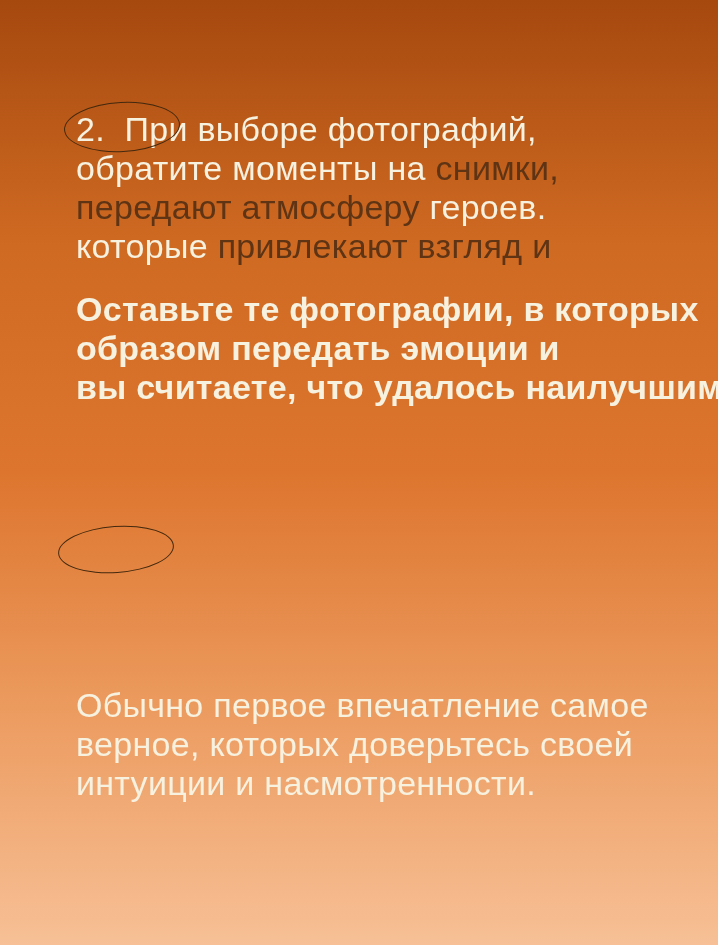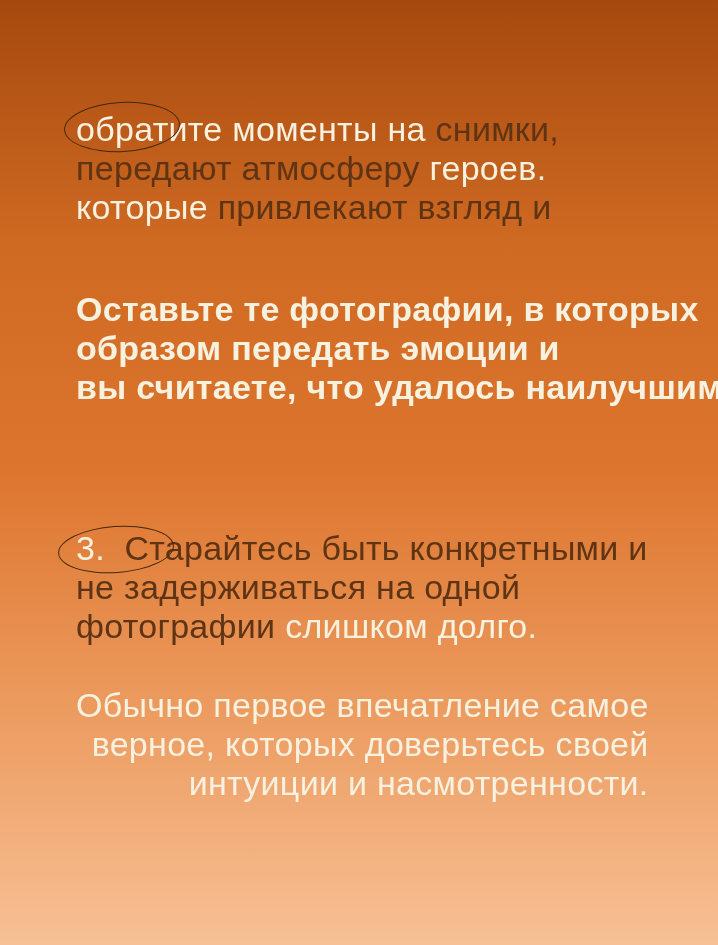--- a/index.html
+++ b/index.html
@@ -42,40 +42,36 @@
     border:1.6px solid var(--ellipse-stroke);
     border-radius:50%;
     background:transparent;
     pointer-events:none;
   }
   .circle-2{left:64px;top:102px;width:114px;height:48px;transform:rotate(-3deg);}
   .circle-3{left:58px;top:526px;width:114px;height:45px;transform:rotate(-4deg);}
   #para-0{top:110px;}
   #para-1{top:290px;font-weight:bold;}
   #para-2{top:529px;}
-  #para-3{top:686px;text-align:right;}
+  #para-3{top:686px;}
 </style>
 </head>
 <body>
 
 <div class="slide">
   <div id="para-0" class="para">
+      <div class="line"><span class="cream">2.  При выборе фотографий,</span></div>
       <div class="line"><span class="cream">обратите моменты на </span><span class="brown">снимки,</span></div>
       <div class="line"><span class="brown">передают атмосферу </span><span class="cream">героев.</span></div>
       <div class="line"><span class="cream">которые </span><span class="brown">привлекают взгляд и</span></div>
     </div>
   <div id="para-1" class="para">
       <div class="line"><span class="cream">Оставьте те фотографии, в которых</span></div>
       <div class="line"><span class="cream">образом передать эмоции и</span></div>
       <div class="line"><span class="cream">вы считаете, что удалось наилучшим</span></div>
-    </div>
-  <div id="para-2" class="para">
-      <div class="line"><span class="cream">3.  </span><span class="brown">Старайтесь быть конкретными и</span></div>
-      <div class="line"><span class="brown">не задерживаться на одной</span></div>
-      <div class="line"><span class="brown">фотографии </span><span class="cream">слишком долго.</span></div>
     </div>
   <div id="para-3" class="para">
       <div class="line"><span class="cream">Обычно первое впечатление самое</span></div>
       <div class="line"><span class="cream">верное, которых доверьтесь своей</span></div>
       <div class="line"><span class="cream">интуиции и насмотренности.</span></div>
     </div>
   <div class="circle circle-2"></div>
   <div class="circle circle-3"></div>
 </div>
 

